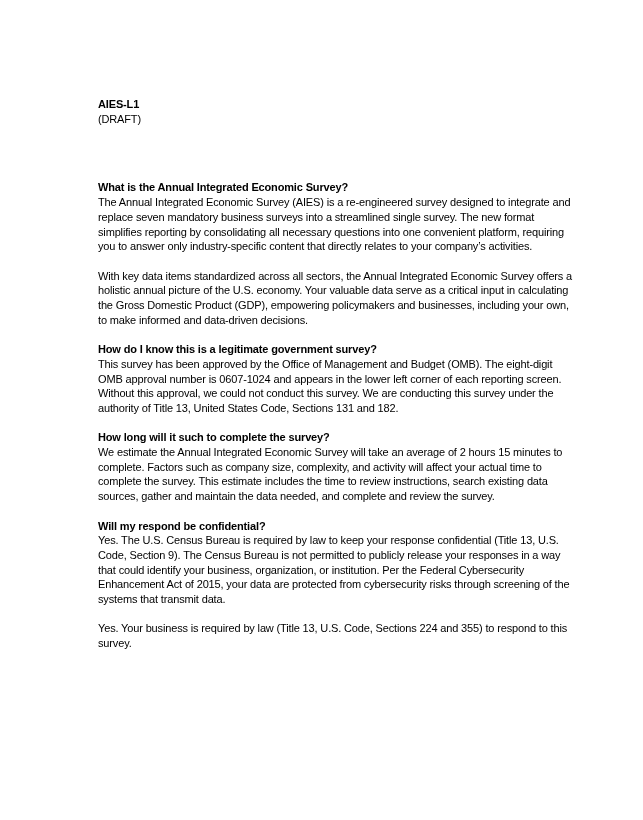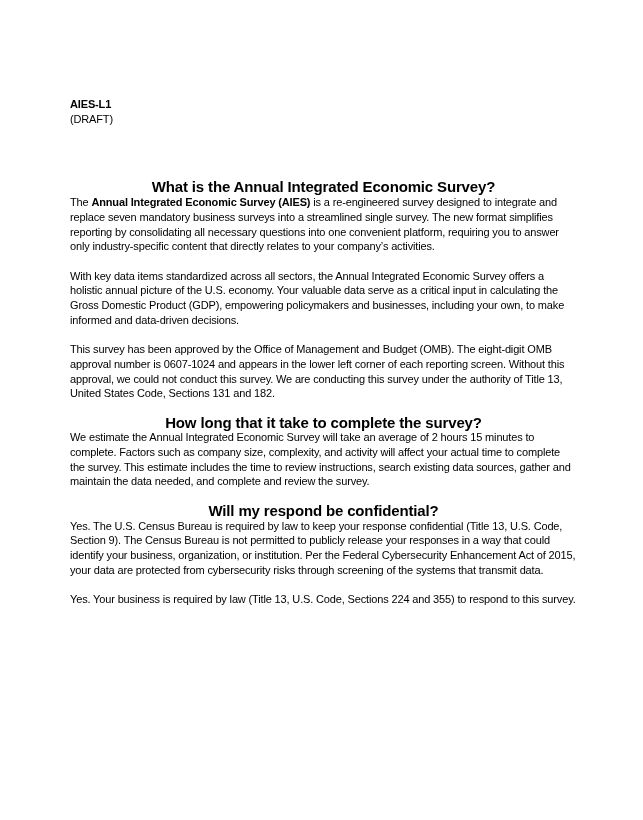--- a/index.html
+++ b/index.html
@@ -6,75 +6,75 @@
     margin: 0;
     padding: 0;
     background: #ffffff;
   }
   .page {
     position: relative;
     box-sizing: border-box;
     width: 643px;
     height: 820px;
     background: #ffffff;
-    padding: 97px 66px 0 70px;
+    padding: 97px 66px 0 98px;
     font-family: "Liberation Sans", sans-serif;
     font-size: 11px;
     line-height: 14.7px;
     letter-spacing: -0.15px;
     color: #000000;
     overflow: hidden;
   }
   .doc-header {
     margin-bottom: 54px;
   }
   .doc-id {
     font-weight: 700;
   }
   .doc-draft {
     font-weight: 400;
   }
   h3.question {
     margin: 0;
     padding: 0;
-    font-size: 15px;
+    font-size: 11px;
     line-height: 14.7px;
     font-weight: 700;
-    text-align: center;
   }
   p.answer {
     margin: 0 0 14.7px 0;
     padding: 0;
   }
   strong.inline-bold {
-    font-weight: 700;
+    font-weight: 400;
   }
 </style>
 </head>
 <body>
 
 <div class="page">
 
   <div class="doc-header">
     <div class="doc-id">AIES-L1</div>
     <div class="doc-draft">(DRAFT)</div>
   </div>
 
   <section>
     <h3 class="question">What is the Annual Integrated Economic Survey?</h3>
     <p class="answer"><span>The </span><strong class="inline-bold">Annual Integrated Economic Survey (AIES)</strong><span> is a re-engineered survey designed to integrate and replace seven mandatory business surveys into a streamlined single survey. The new format simplifies reporting by consolidating all necessary questions into one convenient platform, requiring you to answer only industry-specific content that directly relates to your company’s activities.</span></p>
     <p class="answer">With key data items standardized across all sectors, the Annual Integrated Economic Survey offers a holistic annual picture of the U.S. economy. Your valuable data serve as a critical input in calculating the Gross Domestic Product (GDP), empowering policymakers and businesses, including your own, to make informed and data-driven decisions.</p>
   </section>
 
   <section>
+    <h3 class="question">How do I know this is a legitimate government survey?</h3>
     <p class="answer">This survey has been approved by the Office of Management and Budget (OMB). The eight-digit OMB approval number is 0607-1024 and appears in the lower left corner of each reporting screen. Without this approval, we could not conduct this survey. We are conducting this survey under the authority of Title 13, United States Code, Sections 131 and 182.</p>
   </section>
 
   <section>
-    <h3 class="question">How long that it take to complete the survey?</h3>
+    <h3 class="question">How long will it such to complete the survey?</h3>
     <p class="answer">We estimate the Annual Integrated Economic Survey will take an average of 2 hours 15 minutes to complete. Factors such as company size, complexity, and activity will affect your actual time to complete the survey. This estimate includes the time to review instructions, search existing data sources, gather and maintain the data needed, and complete and review the survey.</p>
   </section>
 
   <section>
     <h3 class="question">Will my respond be confidential?</h3>
     <p class="answer">Yes. The U.S. Census Bureau is required by law to keep your response confidential (Title 13, U.S. Code, Section 9). The Census Bureau is not permitted to publicly release your responses in a way that could identify your business, organization, or institution. Per the Federal Cybersecurity Enhancement Act of 2015, your data are protected from cybersecurity risks through screening of the systems that transmit data.</p>
   </section>
 
   <section>
     <p class="answer">Yes. Your business is required by law (Title 13, U.S. Code, Sections 224 and 355) to respond to this survey.</p>

